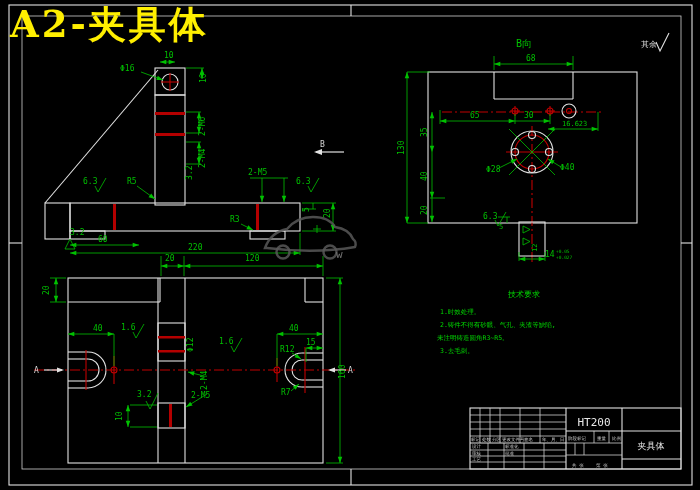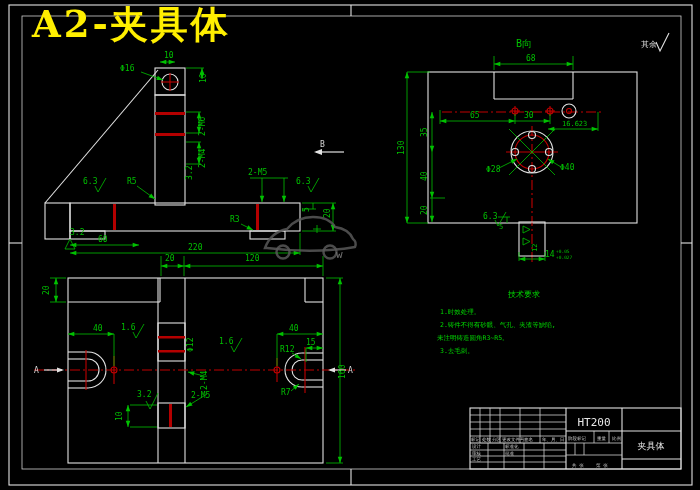--- a/index.html
+++ b/index.html
@@ -2,21 +2,21 @@
 <html><head>
 <meta charset="utf-8">
 <style>
   html,body{margin:0;padding:0;background:#000;}
   #stage{position:relative;width:700px;height:490px;background:#000;overflow:hidden;
          font-family:"DejaVu Sans","Liberation Sans",sans-serif;}
   #cad{position:absolute;left:0;top:0;}
   svg text{font-family:"DejaVu Sans Mono","Liberation Mono",monospace;}
   .title{position:absolute;left:10px;top:0px;color:#ffef00;
          font-family:"DejaVu Serif","Liberation Serif",serif;font-weight:bold;
-         font-size:37px;letter-spacing:3px;z-index:5;margin-left:22px;}
+         font-size:37px;letter-spacing:3px;z-index:5;}
   .w{stroke:#e2e2e2;fill:none;stroke-width:1.1}
   .wt{stroke:#cfcfcf;fill:none;stroke-width:0.8}
   .g{stroke:#00c000;fill:none;stroke-width:0.8}
   .r{stroke:#c00000;fill:none;stroke-width:1.1}
   .cl{stroke-dasharray:10 3 2 3}
   .hatchband{fill:#b40000;stroke:none}
   .wm{stroke:#585858;fill:none;stroke-width:2.4;opacity:.85}
 </style>
 </head>
 <body>

